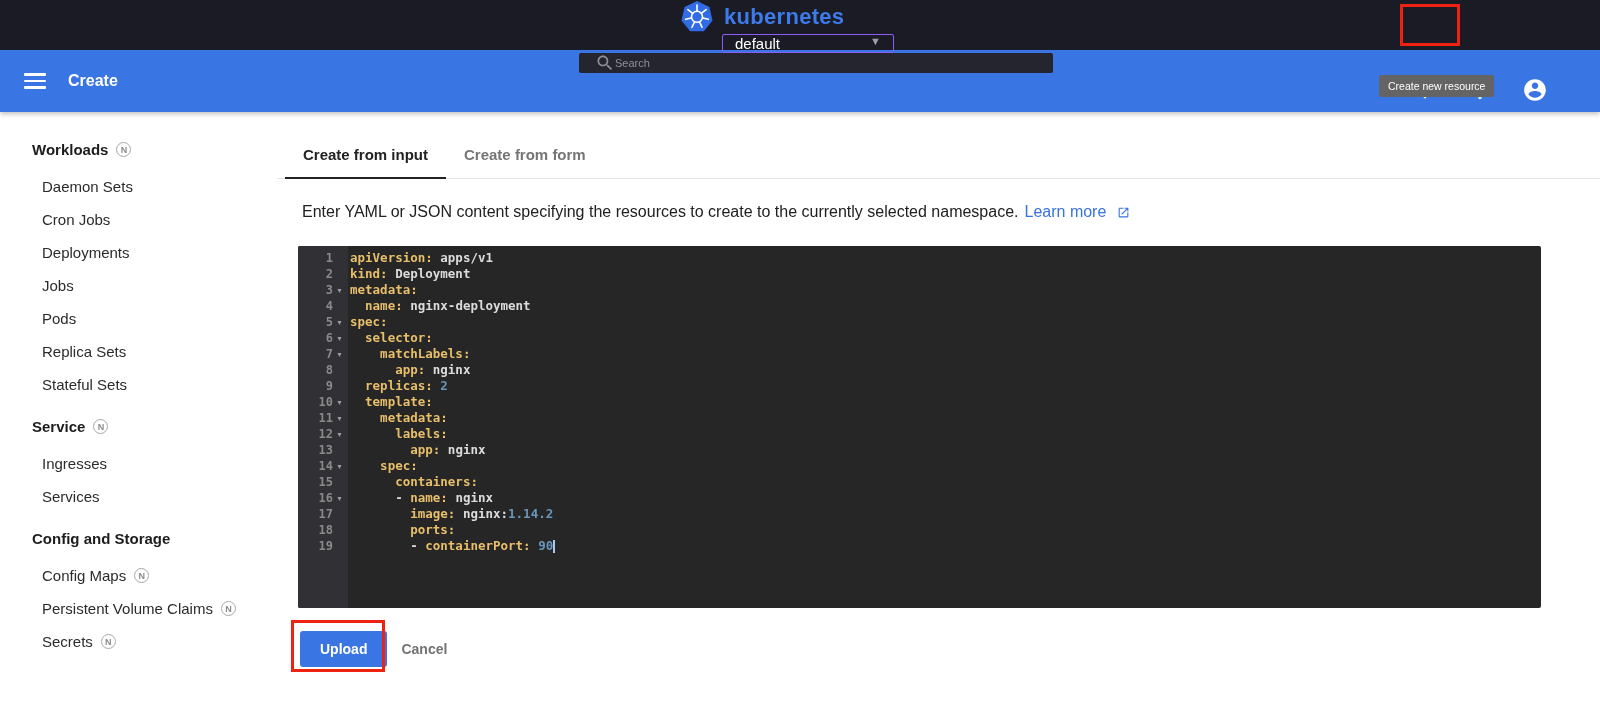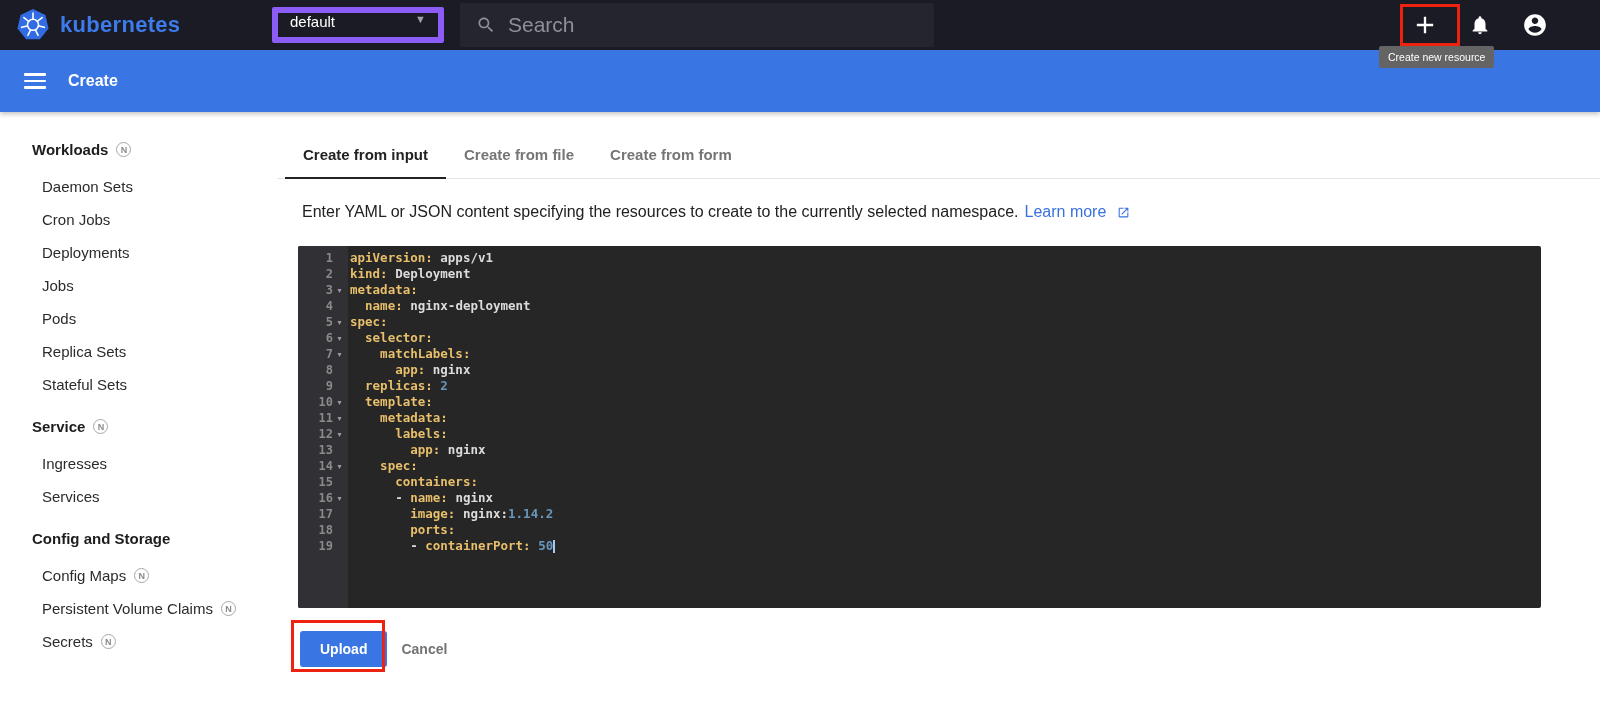--- a/index.html
+++ b/index.html
@@ -1,38 +1,38 @@
 <!DOCTYPE html>
 <html><head>
 <meta charset="utf-8">
 <style>
   * { margin:0; padding:0; box-sizing:border-box; }
   html,body { width:1600px; height:714px; overflow:hidden; }
   body { font-family:"Liberation Sans", sans-serif; background:#fff; position:relative; }
 
   
-  .topbar { height:50px; background:#1b1b26; display:flex; align-items:center; padding:0 0 0 16px; position:relative; z-index:5; }
+  .topbar { height:50px; background:#1b1b26; display:flex; align-items:center; padding:0 0 0 16px; position:relative; z-index:5;flex-direction:column; }
   .brand { display:flex; align-items:center; gap:10px; width:256px; }
   .brand-name { color:#3d7bea; font-size:22px; font-weight:bold; letter-spacing:.3px; }
-  .ns-select { width:172px; height:36px; border:6px solid #8b5cf6; border-radius:2px; display:flex; align-items:flex-start; justify-content:space-between; padding:0 12px; color:#fff; font-size:15px; cursor:pointer; }
+  .ns-select { width:172px; height:36px; border:1px solid #8b5cf6; border-radius:2px; display:flex; align-items:flex-start; justify-content:space-between; padding:0 12px; color:#fff; font-size:15px; cursor:pointer; }
   .chev { color:#9e9ea7; font-size:11px; }
   .searchbox { margin-left:16px; width:474px; height:44px; background:#25252f; display:flex; align-items:center; padding:0 16px; border-radius:2px; }
-  .searchbox input { background:transparent; border:none; outline:none; color:#e5e5e5; font-size:21px; margin-left:12px; width:380px; font-family:"Liberation Sans",sans-serif; }
+  .searchbox input { background:transparent; border:none; outline:none; color:#e5e5e5; font-size:11px; margin-left:0; width:380px; font-family:"Liberation Sans",sans-serif; }
   .searchbox input::placeholder { color:#8f8f98; }
   .top-actions { margin-left:auto; display:flex; align-items:center; gap:21px; padding-right:48px; }
   .icon-btn { background:none; border:none; cursor:pointer; display:flex; align-items:center; justify-content:center; width:34px; height:34px; }
 
   
   .bluebar { height:62px; background:#3a75e4; display:flex; align-items:center; padding:0 18px; box-shadow:0 2px 5px rgba(0,0,0,.25); position:relative; z-index:4; }
   .hamburger { width:22px; display:flex; flex-direction:column; gap:4px; margin:0 22px 0 6px; cursor:pointer; }
   .hamburger span { height:2.5px; background:#fff; border-radius:1px; }
   .page-title { color:#fff; font-size:16px; font-weight:bold; }
 
   
-  .tooltip { position:absolute; left:1379px; top:46px; background:#646464; color:#fff; font-size:10.5px; padding:5px 9px; border-radius:2px; z-index:9; white-space:nowrap; }
+  .tooltip { position:absolute; left:1379px; top:75px; background:#646464; color:#fff; font-size:10.5px; padding:5px 9px; border-radius:2px; z-index:9; white-space:nowrap; }
   .annotation { position:absolute; border:3px solid #ee2211; z-index:10; pointer-events:none; }
   #ann-plus { left:1400px; top:4px; width:60px; height:42px; }
   #ann-upload { left:291px; top:620px; width:94px; height:52px; }
 
   
   .layout { display:flex; height:602px; }
 
   
   aside { width:277px; flex-shrink:0; padding-top:12px; }
   .side-section { font-weight:bold; font-size:15px; color:#1d1d1d; padding:12px 0 12px 32px; display:flex; align-items:center; gap:8px; margin-top:5px; }
@@ -190,21 +190,20 @@
       </div>
       <div class="side-item">
         <span>Secrets</span>
         <div class="nbadge">N</div>
       </div>
     </aside>
 
   <main>
     <div class="tabbar">
         <div class="tab active">Create from input</div>
-        <div class="tab">Create from file</div>
         <div class="tab">Create from form</div>
       </div>
 
     <div class="desc">
       <span>Enter YAML or JSON content specifying the resources to create to the currently selected namespace.</span>
       <a class="learn">
         <span>Learn more</span>
         <span style="display:flex;">
           <svg width="13" height="13" viewBox="0 0 24 24" fill="#3871e0">
               <path d="M19 19H5V5h7V3H5c-1.11 0-2 .9-2 2v14c0 1.1.89 2 2 2h14c1.1 0 2-.9 2-2v-7h-2v7zM14 3v2h3.59l-9.83 9.83 1.41 1.41L19 6.41V10h2V3h-7z"></path>
@@ -304,21 +303,21 @@
           <div class="code-line"><span class="tok-val">  </span><span class="tok-key">replicas:</span><span class="tok-val"> </span><span class="tok-num">2</span></div>
           <div class="code-line"><span class="tok-val">  </span><span class="tok-key">template:</span></div>
           <div class="code-line"><span class="tok-val">    </span><span class="tok-key">metadata:</span></div>
           <div class="code-line"><span class="tok-val">      </span><span class="tok-key">labels:</span></div>
           <div class="code-line"><span class="tok-val">        </span><span class="tok-key">app:</span><span class="tok-val"> nginx</span></div>
           <div class="code-line"><span class="tok-val">    </span><span class="tok-key">spec:</span></div>
           <div class="code-line"><span class="tok-val">      </span><span class="tok-key">containers:</span></div>
           <div class="code-line"><span class="tok-val">      - </span><span class="tok-key">name:</span><span class="tok-val"> nginx</span></div>
           <div class="code-line"><span class="tok-val">        </span><span class="tok-key">image:</span><span class="tok-val"> nginx:</span><span class="tok-num">1.14.2</span></div>
           <div class="code-line"><span class="tok-val">        </span><span class="tok-key">ports:</span></div>
-          <div class="code-line"><span class="tok-val">        - </span><span class="tok-key">containerPort:</span><span class="tok-val"> </span><span class="tok-num">50</span><span class="cursor"></span></div>
+          <div class="code-line"><span class="tok-val">        - </span><span class="tok-key">containerPort:</span><span class="tok-val"> </span><span class="tok-num">90</span><span class="cursor"></span></div>
         </div>
     </div>
 
     <div class="actions">
       <button class="upload-btn">Upload</button>
       <button class="cancel-btn">Cancel</button>
     </div>
   </main>
 </div>
 

